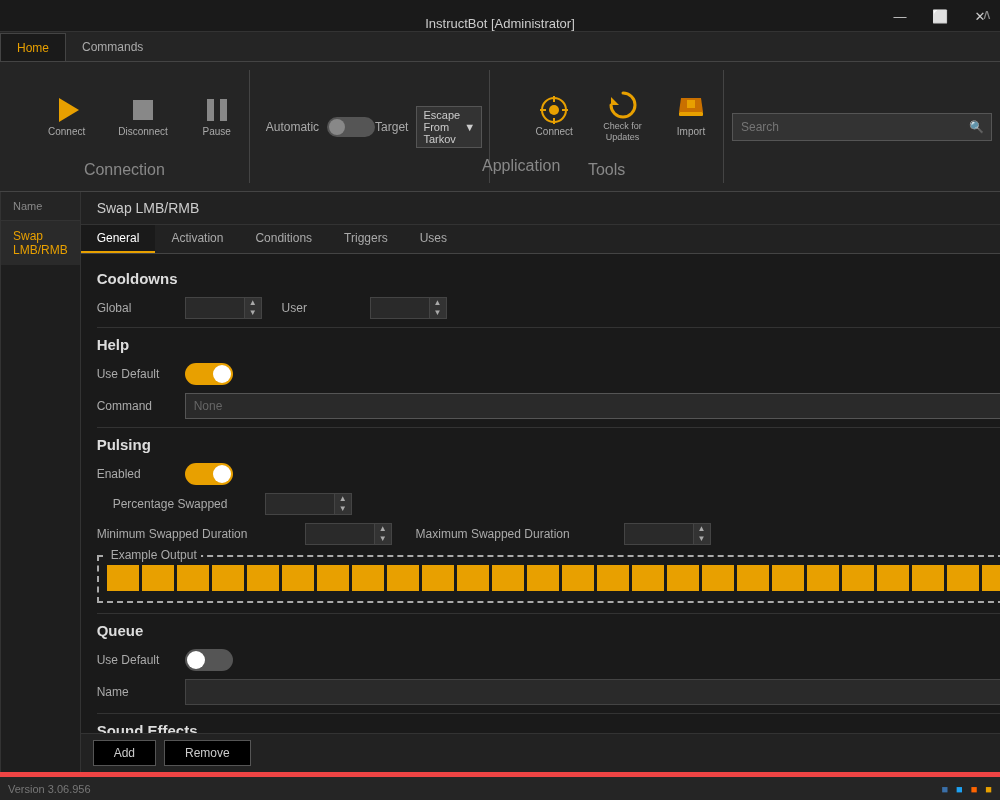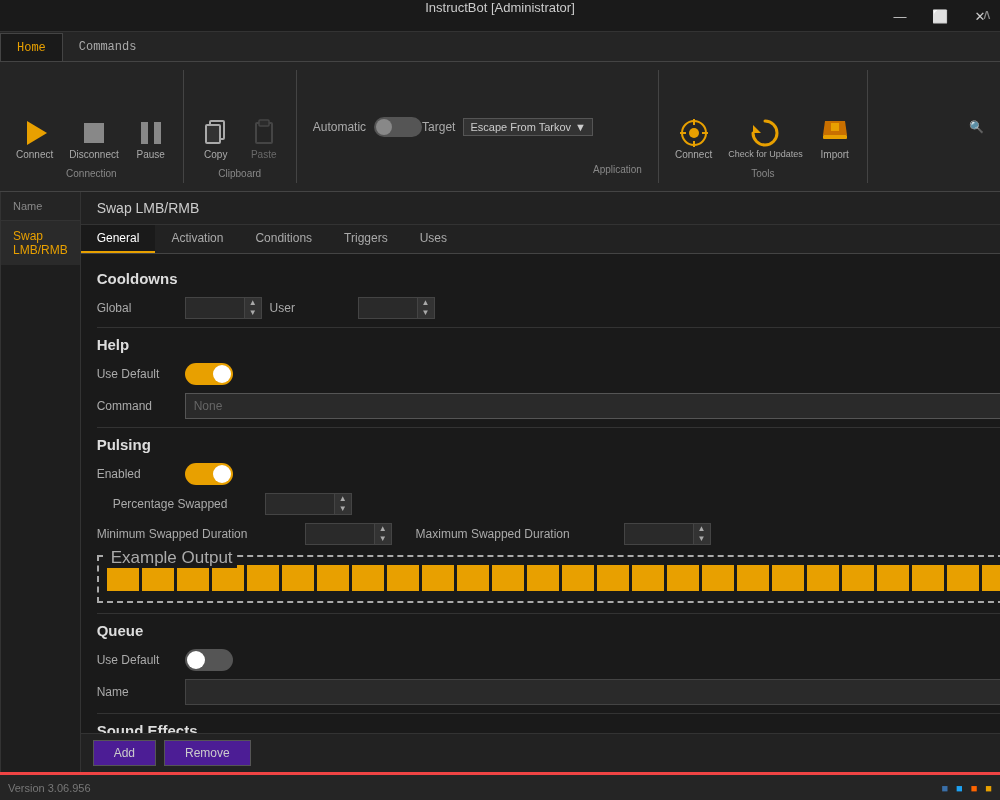--- a/index.html
+++ b/index.html
@@ -12,21 +12,21 @@
       height: 800px;
       overflow: hidden;
       position: relative;
     }
 
     
     .title-bar {
       background: #1a1a1a;
       height: 32px;
       display: flex;
-      align-items: flex-start;
+      align-items: flex-end;
       justify-content: center;
       position: relative;
       border-bottom: 1px solid #333;
     }
     .title-bar-text {
       color: #ccc;
       font-size: 13px;
     }
     .title-bar-controls {
       position: absolute;
@@ -46,21 +46,20 @@
       font-size: 13px;
     }
 
     
     .nav-tabs {
       background: #252525;
       height: 30px;
       display: flex;
       align-items: flex-end;
       border-bottom: 1px solid #444;
-      font-family: Liberation Mono, monospace;
     }
     .nav-tab {
       padding: 4px 16px;
       cursor: pointer;
       font-size: 12px;
       color: #aaa;
       height: 28px;
       display: flex;
       align-items: center;
     }
@@ -82,30 +81,31 @@
       padding: 8px 0;
     }
     .toolbar-group {
       display: flex;
       flex-direction: column;
       align-items: center;
       border-right: 1px solid #444;
       padding: 4px 8px;
     }
     .toolbar-group-label {
-      font-size: 10px;
+      font-size: 16px;
       color: #888;
       margin-top: auto;
       padding-top: 4px;
     }
     .toolbar-items {
       display: flex;
-      gap: 0;
+      gap: 17px;
       flex: 1;
-      align-items: flex-end;
+      align-items: center;
+      margin-left: 32px;
     }
     .toolbar-item {
       display: flex;
       flex-direction: column;
       align-items: center;
       justify-content: center;
       cursor: pointer;
       padding: 4px 8px;
       min-width: 48px;
       color: #bbb;
@@ -363,21 +363,21 @@
       margin: 10px 0;
       position: relative;
       background: #1a1a1a;
     }
     .example-output-label {
       position: absolute;
       top: -9px;
       left: 8px;
       background: #1a1a1a;
       padding: 0 4px;
-      font-size: 17px;
+      font-size: 12px;
       color: #aaa;
     }
     .pulse-blocks {
       display: flex;
       gap: 3px;
       flex-wrap: nowrap;
       overflow: hidden;
       height: 28px;
     }
     .pulse-block {
@@ -394,40 +394,40 @@
       color: #ccc;
       padding: 4px 8px;
       font-size: 12px;
       height: 26px;
     }
 
     
     .bottom-bar {
       height: 28px;
       background: #252525;
-      border-top: 3px solid #ef4444;
+      border-top: 5px solid #ef4444;
       display: flex;
       align-items: center;
       padding: 0 8px;
       font-size: 11px;
       color: #777;
     }
 
     
     .action-footer {
       display: flex;
       align-items: center;
       padding: 6px 12px;
       background: #222;
       border-top: 1px solid #333;
       gap: 8px;
     }
     .action-btn {
       padding: 5px 20px;
-      background: #4c1d95;
+      background: #000000;
       border: 1px solid #555;
       color: #ccc;
       cursor: pointer;
       font-size: 12px;
     }
 
     
     .ti {
       width: 32px;
       height: 32px;
@@ -517,43 +517,20 @@
             <rect x="6" y="5" width="7" height="22" fill="#888"></rect>
             <rect x="19" y="5" width="7" height="22" fill="#888"></rect>
           </svg>
         </div>
         <span class="label">Pause</span>
       </div>
     </div>
     <span class="toolbar-group-label">Connection</span>
   </div>
 
-  <div class="toolbar-group">
-    <div class="toolbar-items">
-      <div class="toolbar-item">
-        <div class="ti">
-          <svg width="32" height="32" viewBox="0 0 32 32">
-            <rect x="10" y="4" width="14" height="18" rx="1" fill="none" stroke="#aaa" stroke-width="2"></rect>
-            <rect x="6" y="8" width="14" height="18" rx="1" fill="#333" stroke="#aaa" stroke-width="2"></rect>
-          </svg>
-        </div>
-        <span class="label">Copy</span>
-      </div>
-      <div class="toolbar-item disabled">
-        <div class="ti">
-          <svg width="32" height="32" viewBox="0 0 32 32">
-            <rect x="8" y="6" width="16" height="20" rx="1" fill="none" stroke="#666" stroke-width="2"></rect>
-            <rect x="11" y="3" width="10" height="6" rx="1" fill="#333" stroke="#666" stroke-width="1.5"></rect>
-          </svg>
-        </div>
-        <span class="label">Paste</span>
-      </div>
-    </div>
-    <span class="toolbar-group-label">Clipboard</span>
-  </div>
 
   <div class="app-group">
     <div class="app-row">
       <span>Automatic</span>
       <div class="toggle-track">
         <div class="toggle-thumb"></div>
       </div>
     </div>
     <div class="app-row">
       <span>Target</span>
@@ -597,20 +574,21 @@
             <rect x="12" y="6" width="8" height="8" fill="#e8a000"></rect>
           </svg>
         </div>
         <span class="label">Import</span>
       </div>
     </div>
     <span class="toolbar-group-label">Tools</span>
   </div>
 
   <div class="search-area">
+    <input type="text" class="search-input" placeholder="Search" style="">
     <span class="search-icon">🔍</span>
   </div>
 
   <div class="collapse-arrow">∧</div>
 </div>
 
 <div class="main-layout">
 
   <div class="sidebar">
     <div class="sidebar-item users">
@@ -709,21 +687,21 @@
         <div class="section-title">Cooldowns</div>
         <div class="form-row">
           <span class="form-label">Global</span>
           <div class="spinner-group">
             <input type="text" class="spinner-input" style="">
             <div class="spinner-btns">
               <button class="spinner-btn">▲</button>
               <button class="spinner-btn">▼</button>
             </div>
           </div>
-          <span class="form-label" style="">User</span>
+          <span class="form-label" style="margin-left:12px;">User</span>
           <div class="spinner-group">
             <input type="text" class="spinner-input" style="">
             <div class="spinner-btns">
               <button class="spinner-btn">▲</button>
               <button class="spinner-btn">▼</button>
             </div>
           </div>
         </div>
 
         <hr class="divider-line">

